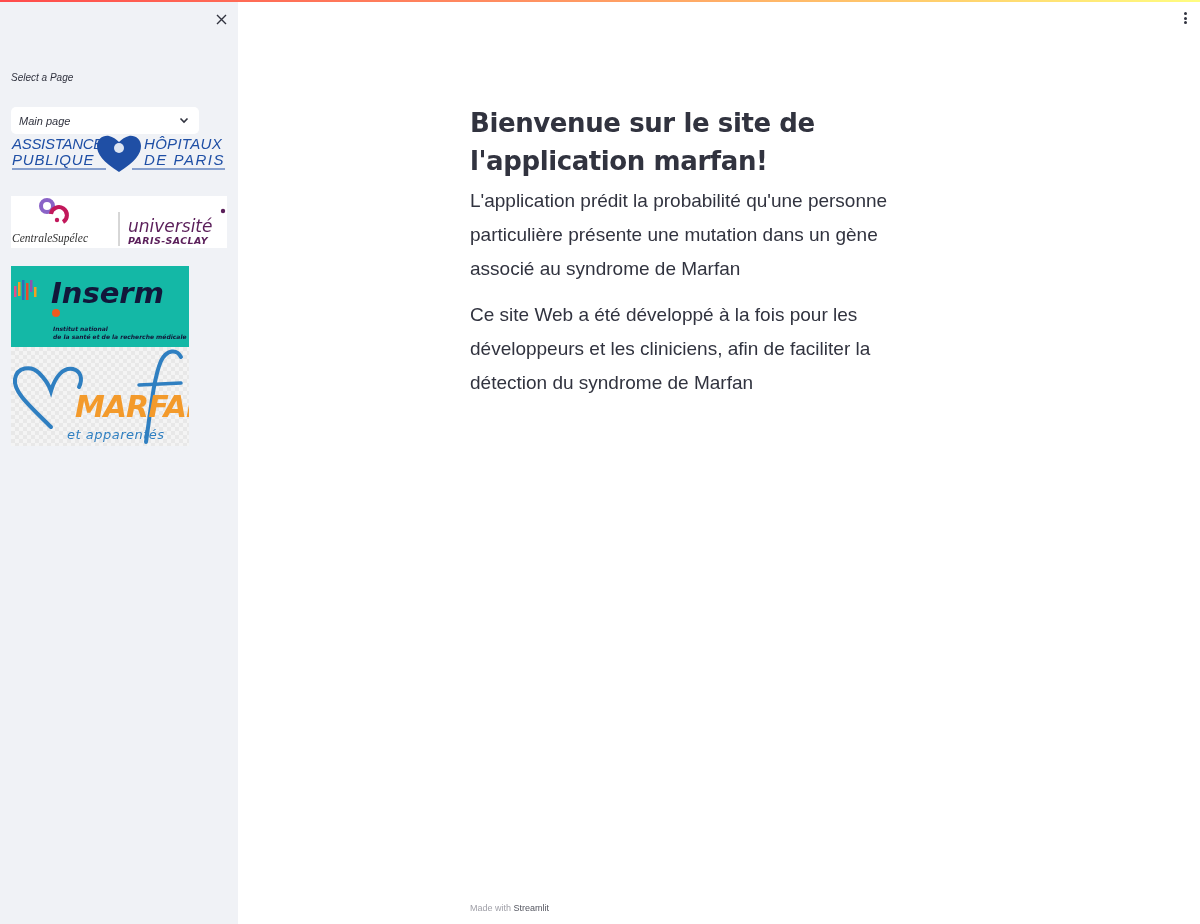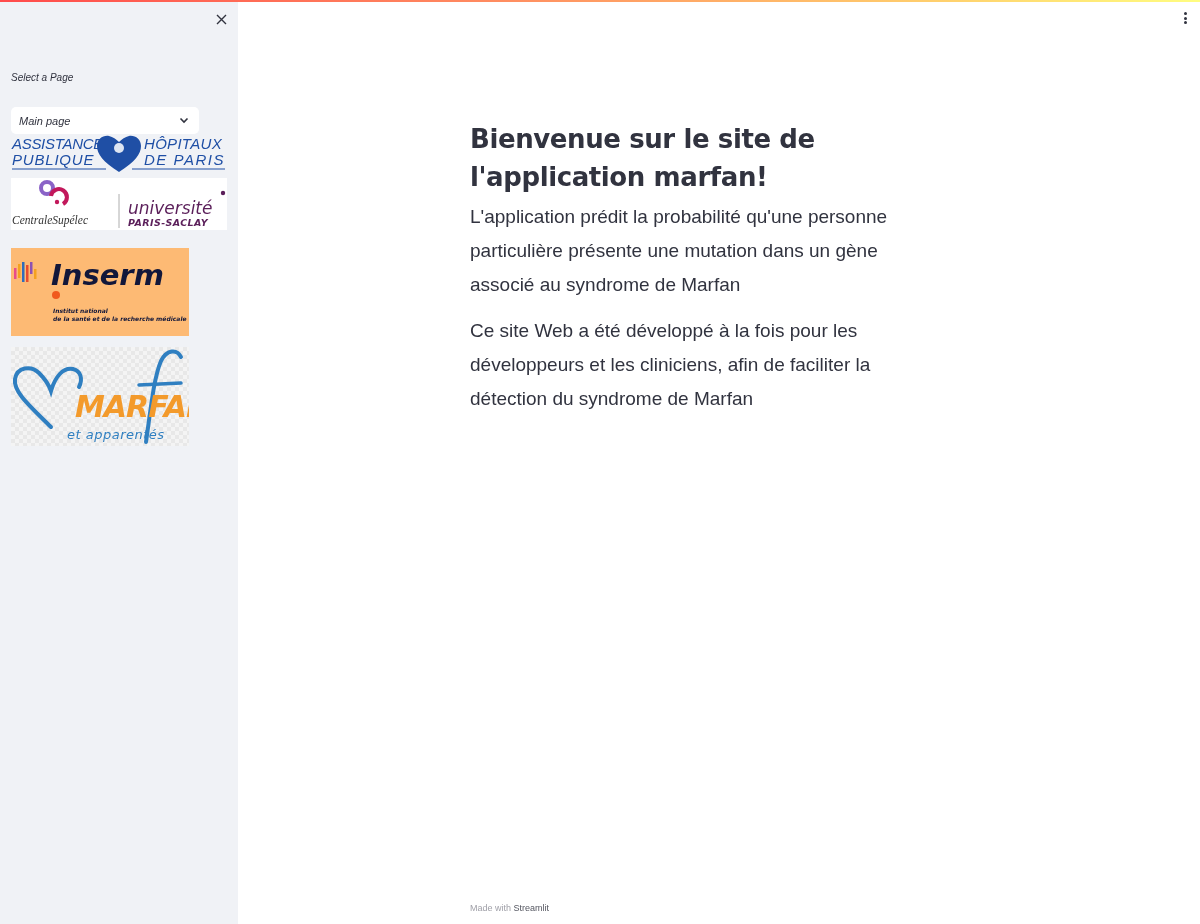--- a/index.html
+++ b/index.html
@@ -4,26 +4,26 @@
 <style>
   * { box-sizing: border-box; margin: 0; padding: 0; }
   html, body { width: 1200px; height: 924px; overflow: hidden; background: #ffffff; font-family: "Liberation Sans", "DejaVu Sans", sans-serif; color: #31333f; }
   .topbar { position: absolute; top: 0; left: 0; width: 1200px; height: 2px; background: linear-gradient(90deg, #ff4b4b 0%, #ff8a60 40%, #ffd36e 80%, #fffd80 100%); z-index: 10; }
   .sidebar { position: absolute; top: 0; left: 0; width: 238px; height: 924px; background: #f0f2f6; font-style: italic; }
   .close-btn { position: absolute; top: 10px; left: 212px; width: 18px; height: 18px; display: flex; align-items: center; justify-content: center; cursor: pointer; color: #31333f; }
   .select-label { position: absolute; top: 72px; left: 11px; font-size: 10px; color: #31333f; }
   .select-box { position: absolute; top: 107px; left: 11px; width: 188px; height: 27px; background: #ffffff; border-radius: 5px; display: flex; align-items: center; justify-content: space-between; padding: 0 10px 0 8px; font-size: 11px; cursor: pointer; }
   .logo { position: absolute; left: 11px; overflow: hidden; }
   .logo-aphp { top: 128px; width: 216px; height: 46px; }
-  .logo-cs { top: 178px; width: 216px; height: 52px; background: #ffffff; }
-  .logo-inserm { top: 248px; width: 178px; height: 88px; background: #fdba74; }
+  .logo-cs { top: 196px; width: 216px; height: 52px; background: #ffffff; }
+  .logo-inserm { top: 266px; width: 178px; height: 88px; background: #14b8a6; }
   .logo-marfan { top: 347px; width: 178px; height: 99px; background-color: #f4f4f4; background-image: linear-gradient(45deg, #e8e8e8 25%, transparent 25%, transparent 75%, #e8e8e8 75%), linear-gradient(45deg, #e8e8e8 25%, transparent 25%, transparent 75%, #e8e8e8 75%); background-size: 8px 8px; background-position: 0 0, 4px 4px; }
   .main-menu { position: absolute; top: 10px; left: 1180px; width: 10px; height: 16px; display: flex; flex-direction: column; align-items: center; justify-content: space-between; padding: 2px 0; cursor: pointer; }
   .main-menu span { width: 3px; height: 3px; border-radius: 50%; background: #31333f; display: block; }
-  .content { position: absolute; top: 120px; left: 470px; width: 470px; }
+  .content { position: absolute; top: 104px; left: 470px; width: 470px; }
   .title { font-family: "DejaVu Sans", sans-serif; font-weight: bold; font-size: 26px; line-height: 38px; color: #31333f; letter-spacing: -0.4px; margin-bottom: 4px; }
   .para { font-size: 19px; line-height: 34px; color: #31333f; margin-bottom: 12px; }
   .footer { position: absolute; top: 903px; left: 470px; font-size: 9px; color: #a0a0a8; }
   .footer b { color: #555761; font-weight: normal; }
 </style>
 </head>
 <body>
 
 <div class="topbar"></div>
 

